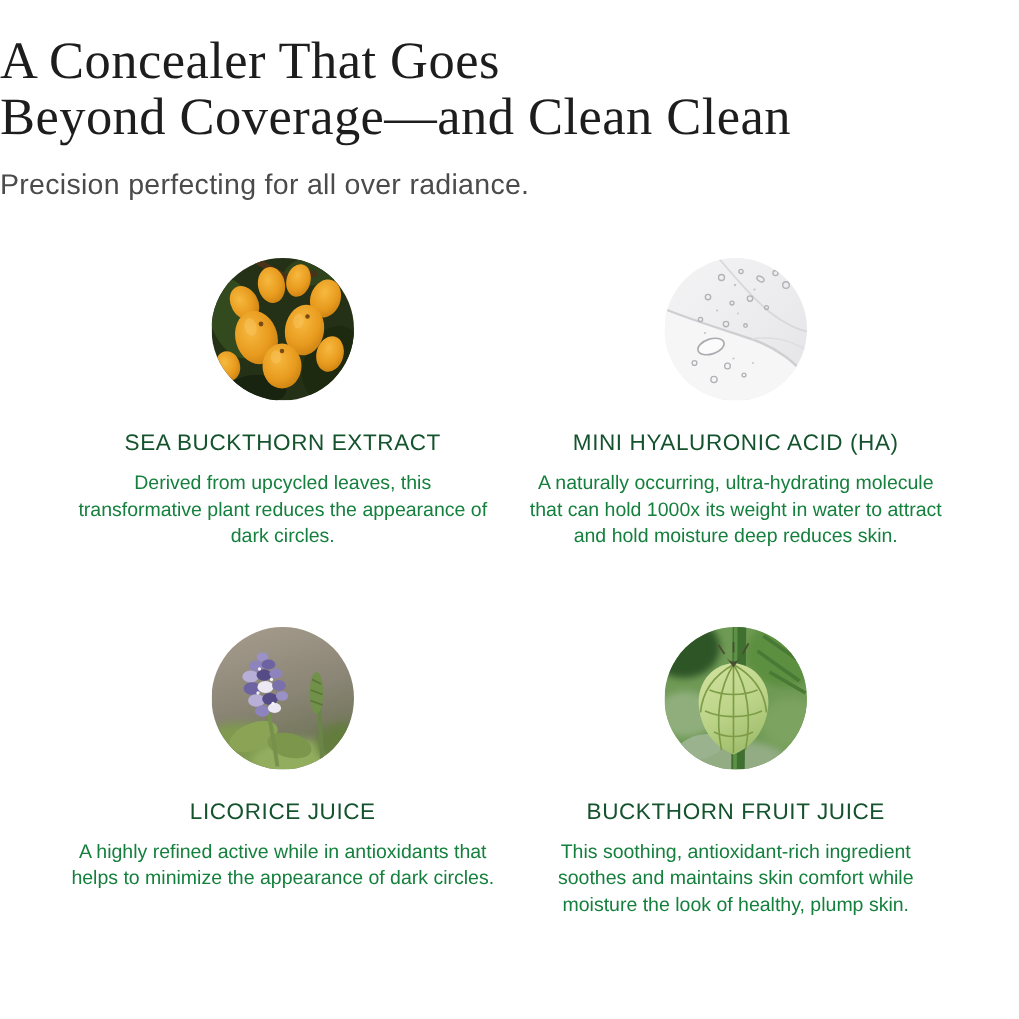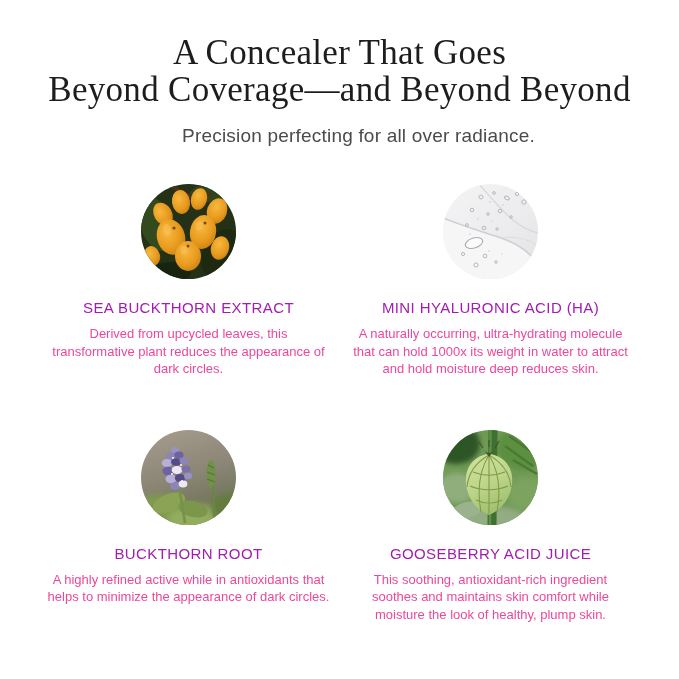--- a/index.html
+++ b/index.html
@@ -2,60 +2,60 @@
 <html><head>
 <meta charset="utf-8">
 <style>
   html,body{margin:0;padding:0;}
   body{
     width:679px;height:679px;background:#ffffff;overflow:hidden;
     font-family:"Liberation Sans", sans-serif;
     -webkit-font-smoothing:antialiased;
   }
   .page{width:679px;height:679px;}
-  .header{text-align:center;padding-top:34px;}
+  .header{text-align:left;padding-top:22px;}
   .title{
     font-family:"Liberation Serif", serif;
     font-weight:400;color:#1d1d1d;
     font-size:35px;line-height:37px;letter-spacing:.3px;
   }
   .subtitle{
-    margin-top:17px;font-size:19px;color:#4b4b4b;letter-spacing:.2px;margin-left:38px;
+    margin-top:17px;font-size:19px;color:#4b4b4b;letter-spacing:.2px;
   }
   .grid{
     margin-top:37px;
     display:grid;
     grid-template-columns:302px 302px;
     justify-content:center;
     row-gap:52px;
   }
   .card{display:flex;flex-direction:column;align-items:center;text-align:center;}
   .circle{
     width:95px;height:95px;border-radius:50%;overflow:hidden;flex:0 0 auto;
   }
   .circle svg{display:block;width:95px;height:95px;}
   .ing-name{
     margin:20px 0 0 0;
-    font-size:15px;font-weight:400;color:#a21caf;letter-spacing:.4px;
+    font-size:15px;font-weight:400;color:#14532d;letter-spacing:.4px;
   }
   .ing-desc{
     margin:9px 0 0 0;
     width:282px;
-    font-size:13px;line-height:17.5px;color:#ec4899;
+    font-size:13px;line-height:17.5px;color:#15803d;
   }
 </style>
 </head>
 <body>
 
 <div class="page">
 
   <div class="header">
     <div class="title">
       <div>A Concealer That Goes</div>
-      <div>Beyond Coverage—and Beyond Beyond</div>
+      <div>Beyond Coverage—and Clean Clean</div>
     </div>
     <div class="subtitle">Precision perfecting for all over radiance.</div>
   </div>
 
   <div class="grid">
 
     <div class="card">
       <div class="circle">
         <svg viewBox="0 0 95 95">
           <defs>
@@ -179,21 +179,21 @@
             <ellipse cx="47" cy="46" rx="4" ry="3.2" fill="#9a91c6"></ellipse>
             <ellipse cx="34" cy="56" rx="5" ry="3.8" fill="#8d84bd"></ellipse>
             <ellipse cx="42" cy="54" rx="4.4" ry="3.4" fill="#ece9f4"></ellipse>
             <circle cx="32" cy="28" r="1.1" fill="#f2f0f8"></circle>
             <circle cx="40" cy="35" r="1.1" fill="#f2f0f8"></circle>
             <circle cx="31" cy="44" r="1.1" fill="#f2f0f8"></circle>
             <circle cx="41" cy="51" r="1.1" fill="#f2f0f8"></circle>
           </g>
         </svg>
       </div>
-      <h3 class="ing-name">BUCKTHORN ROOT</h3>
+      <h3 class="ing-name">LICORICE JUICE</h3>
       <p class="ing-desc">A highly refined active while in antioxidants that helps to minimize the appearance of dark circles.</p>
     </div>
 
     <div class="card">
       <div class="circle">
         <svg viewBox="0 0 95 95">
           <defs>
             <linearGradient id="lantern" x1="0" y1="0" x2="0.4" y2="1">
               <stop offset="0%" stop-color="#d3e2a0"></stop>
               <stop offset="60%" stop-color="#bcd488"></stop>
@@ -221,18 +221,18 @@
             <path d="M46,25 C62,34 67,46 68,57"></path>
             <path d="M46,25 L46,84"></path>
             <path d="M30,42 C40,46 52,46 62,42"></path>
             <path d="M27,56 C38,61 54,61 65,56"></path>
             <path d="M33,70 C41,74 51,74 59,70"></path>
           </g>
           <path d="M41,20 C44,24 48,24 51,20 L46,27 Z" fill="#4a4f33"></path>
           <path d="M40,18 L36,12 M52,18 L56,11 M46,17 L46,10" stroke="#4a4f33" stroke-width="1.2"></path>
         </svg>
       </div>
-      <h3 class="ing-name">GOOSEBERRY ACID JUICE</h3>
+      <h3 class="ing-name">BUCKTHORN FRUIT JUICE</h3>
       <p class="ing-desc">This soothing, antioxidant-rich ingredient soothes and maintains skin comfort while moisture the look of healthy, plump skin.</p>
     </div>
 
   </div>
 </div>
 
 </body></html>

